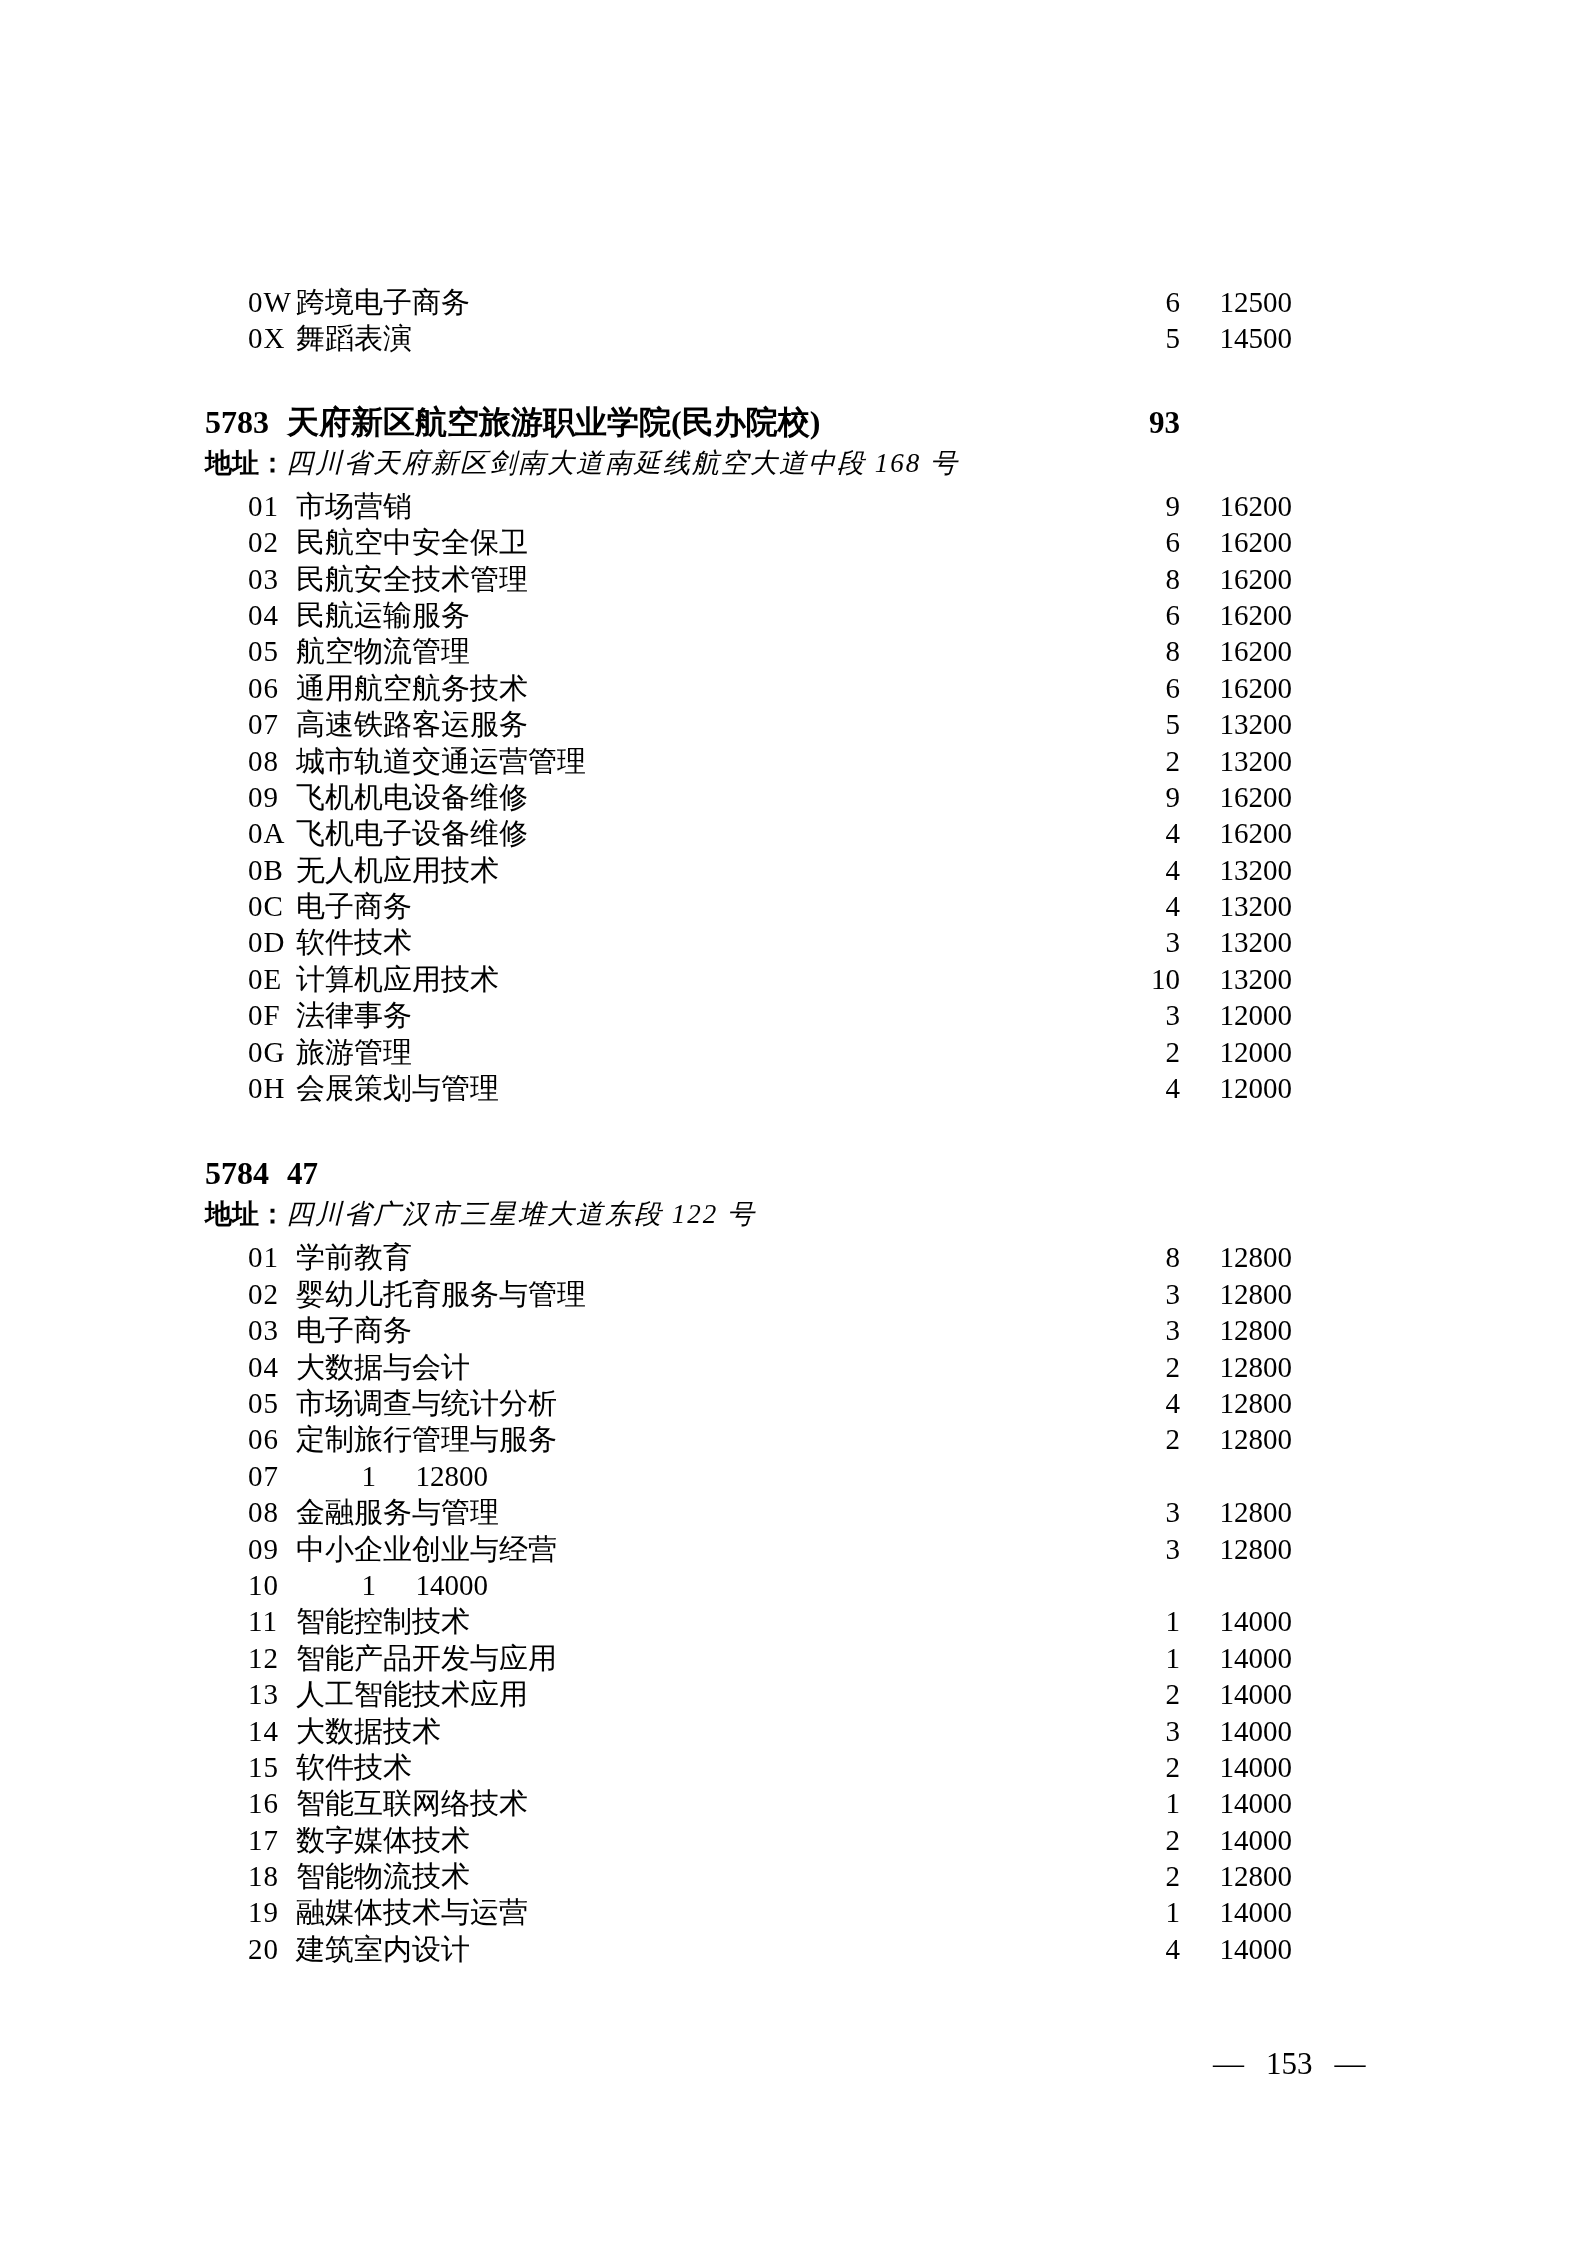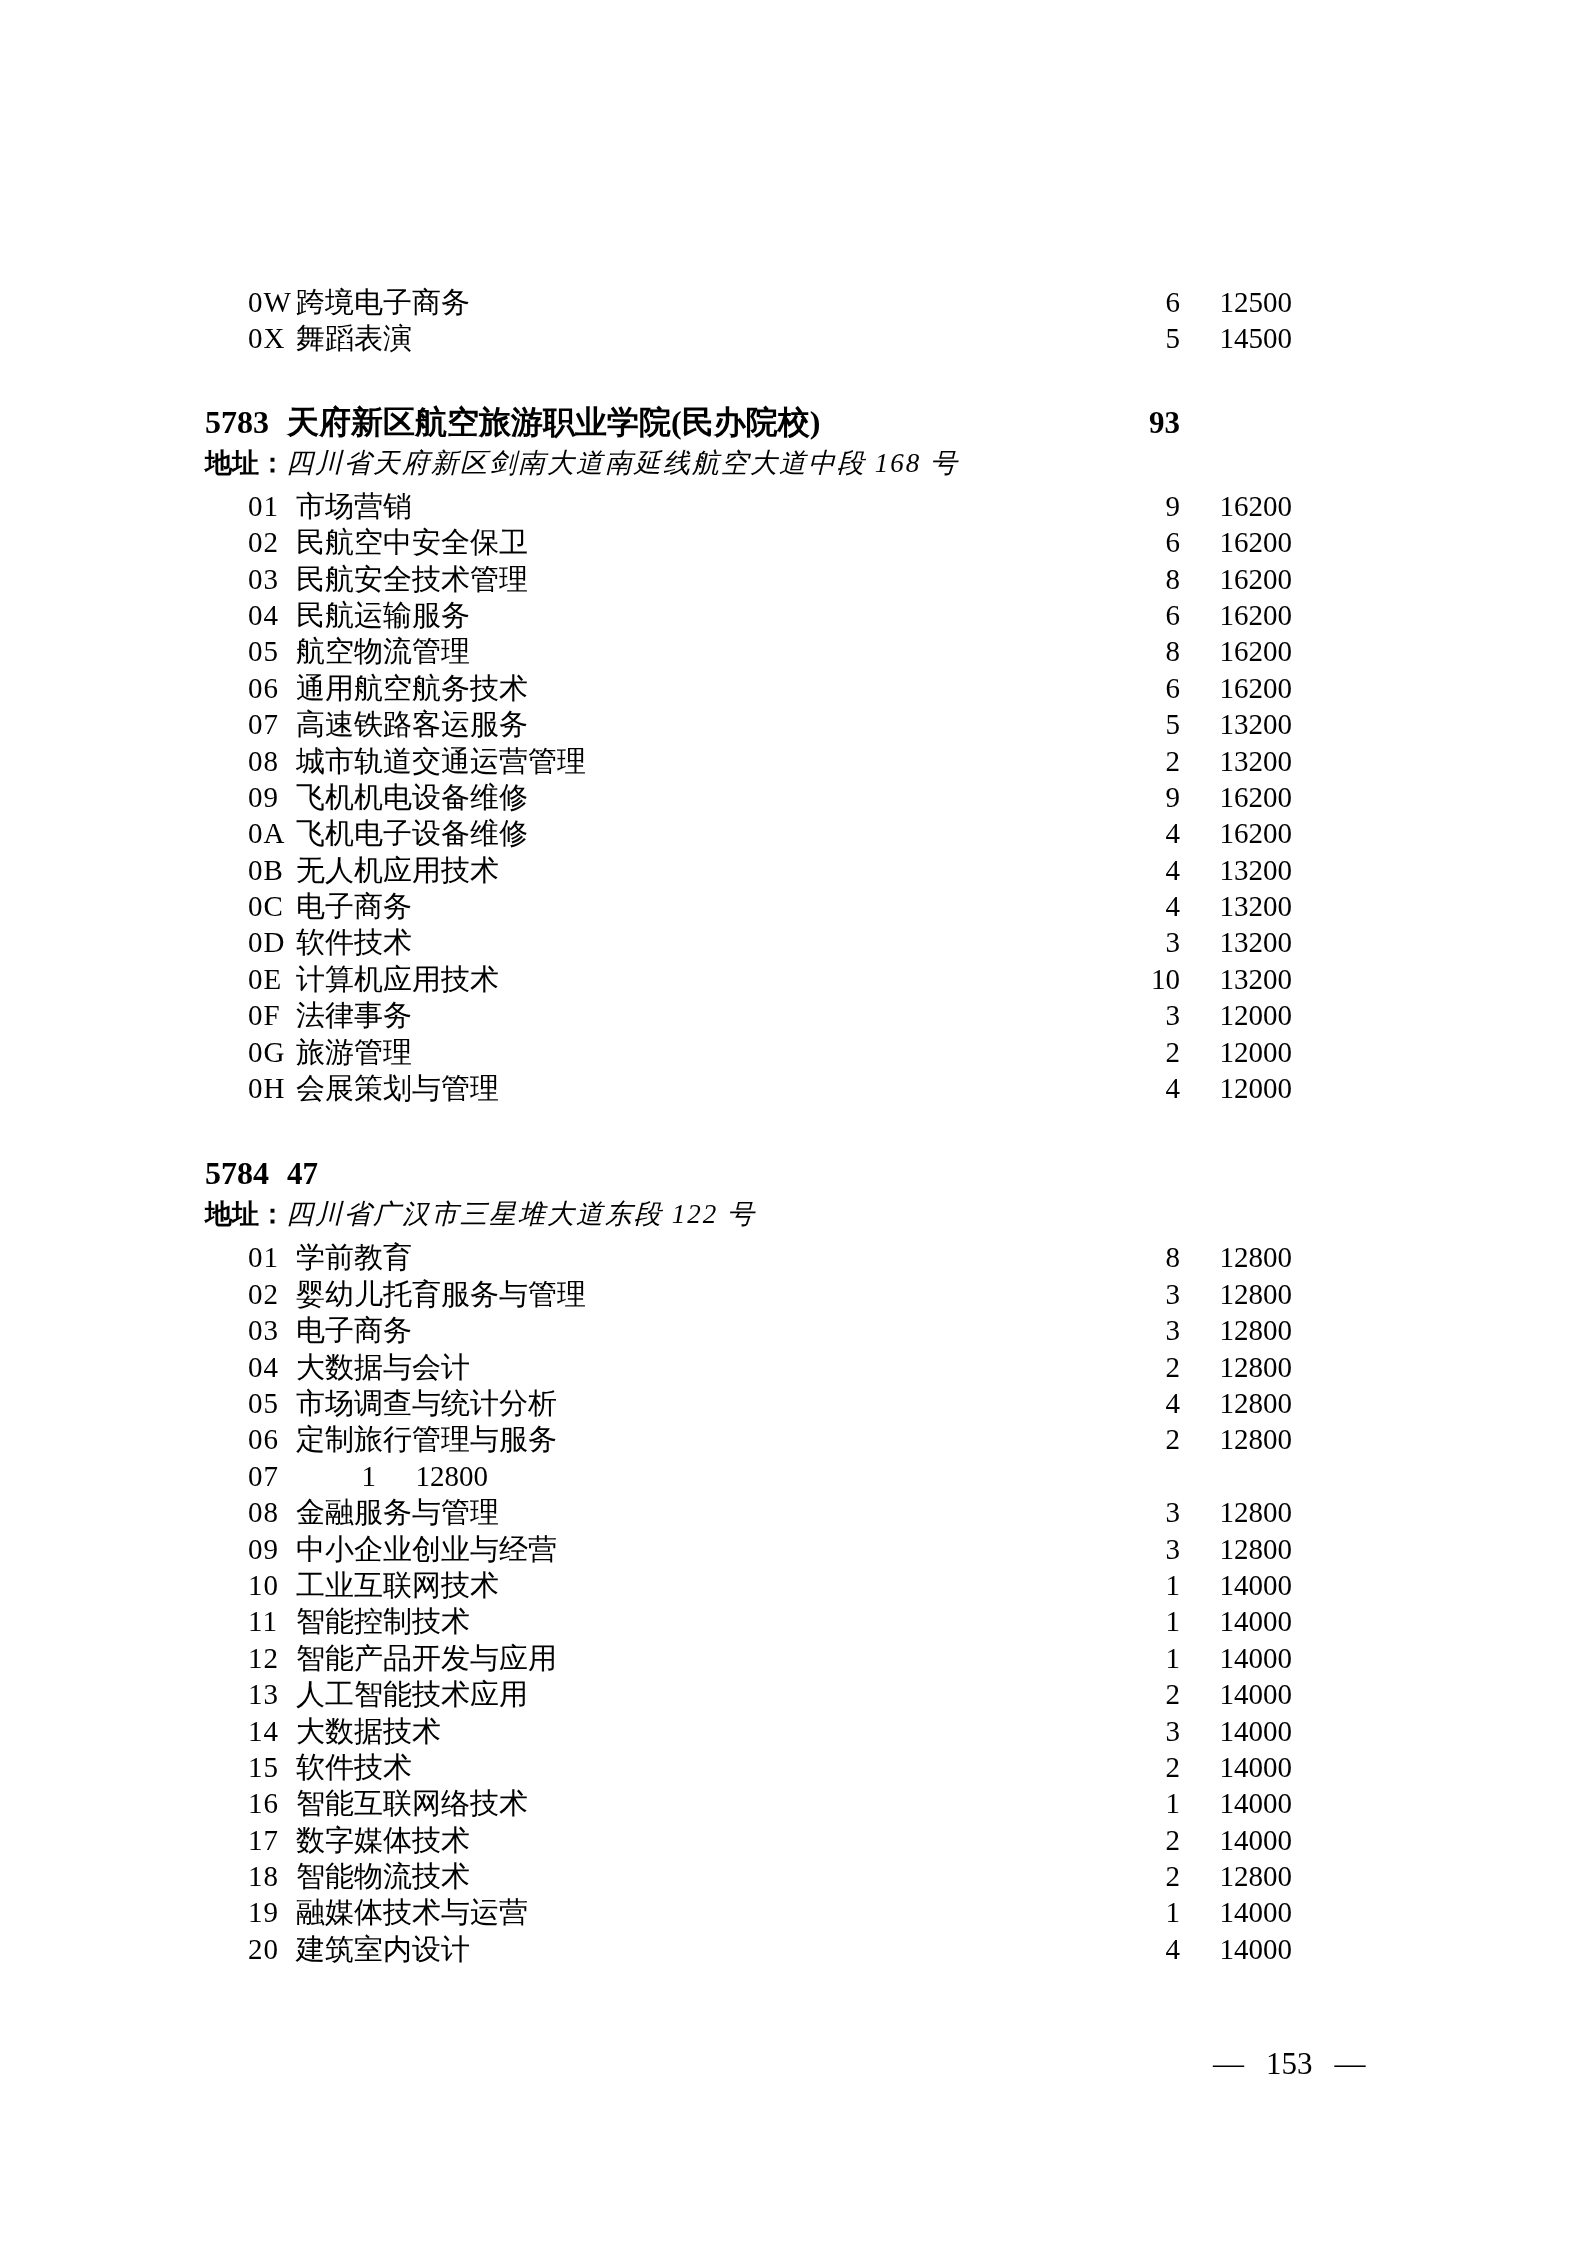--- a/index.html
+++ b/index.html
@@ -332,21 +332,20 @@
 
           <div class="row">
             <span class="code">09</span>
             <span class="name">中小企业创业与经营</span>
             <span class="count">3</span>
             <span class="tuition">12800</span>
           </div>
 
           <div class="row">
             <span class="code">10</span>
-            <span class="name">工业互联网技术</span>
             <span class="count">1</span>
             <span class="tuition">14000</span>
           </div>
 
           <div class="row">
             <span class="code">11</span>
             <span class="name">智能控制技术</span>
             <span class="count">1</span>
             <span class="tuition">14000</span>
           </div>

